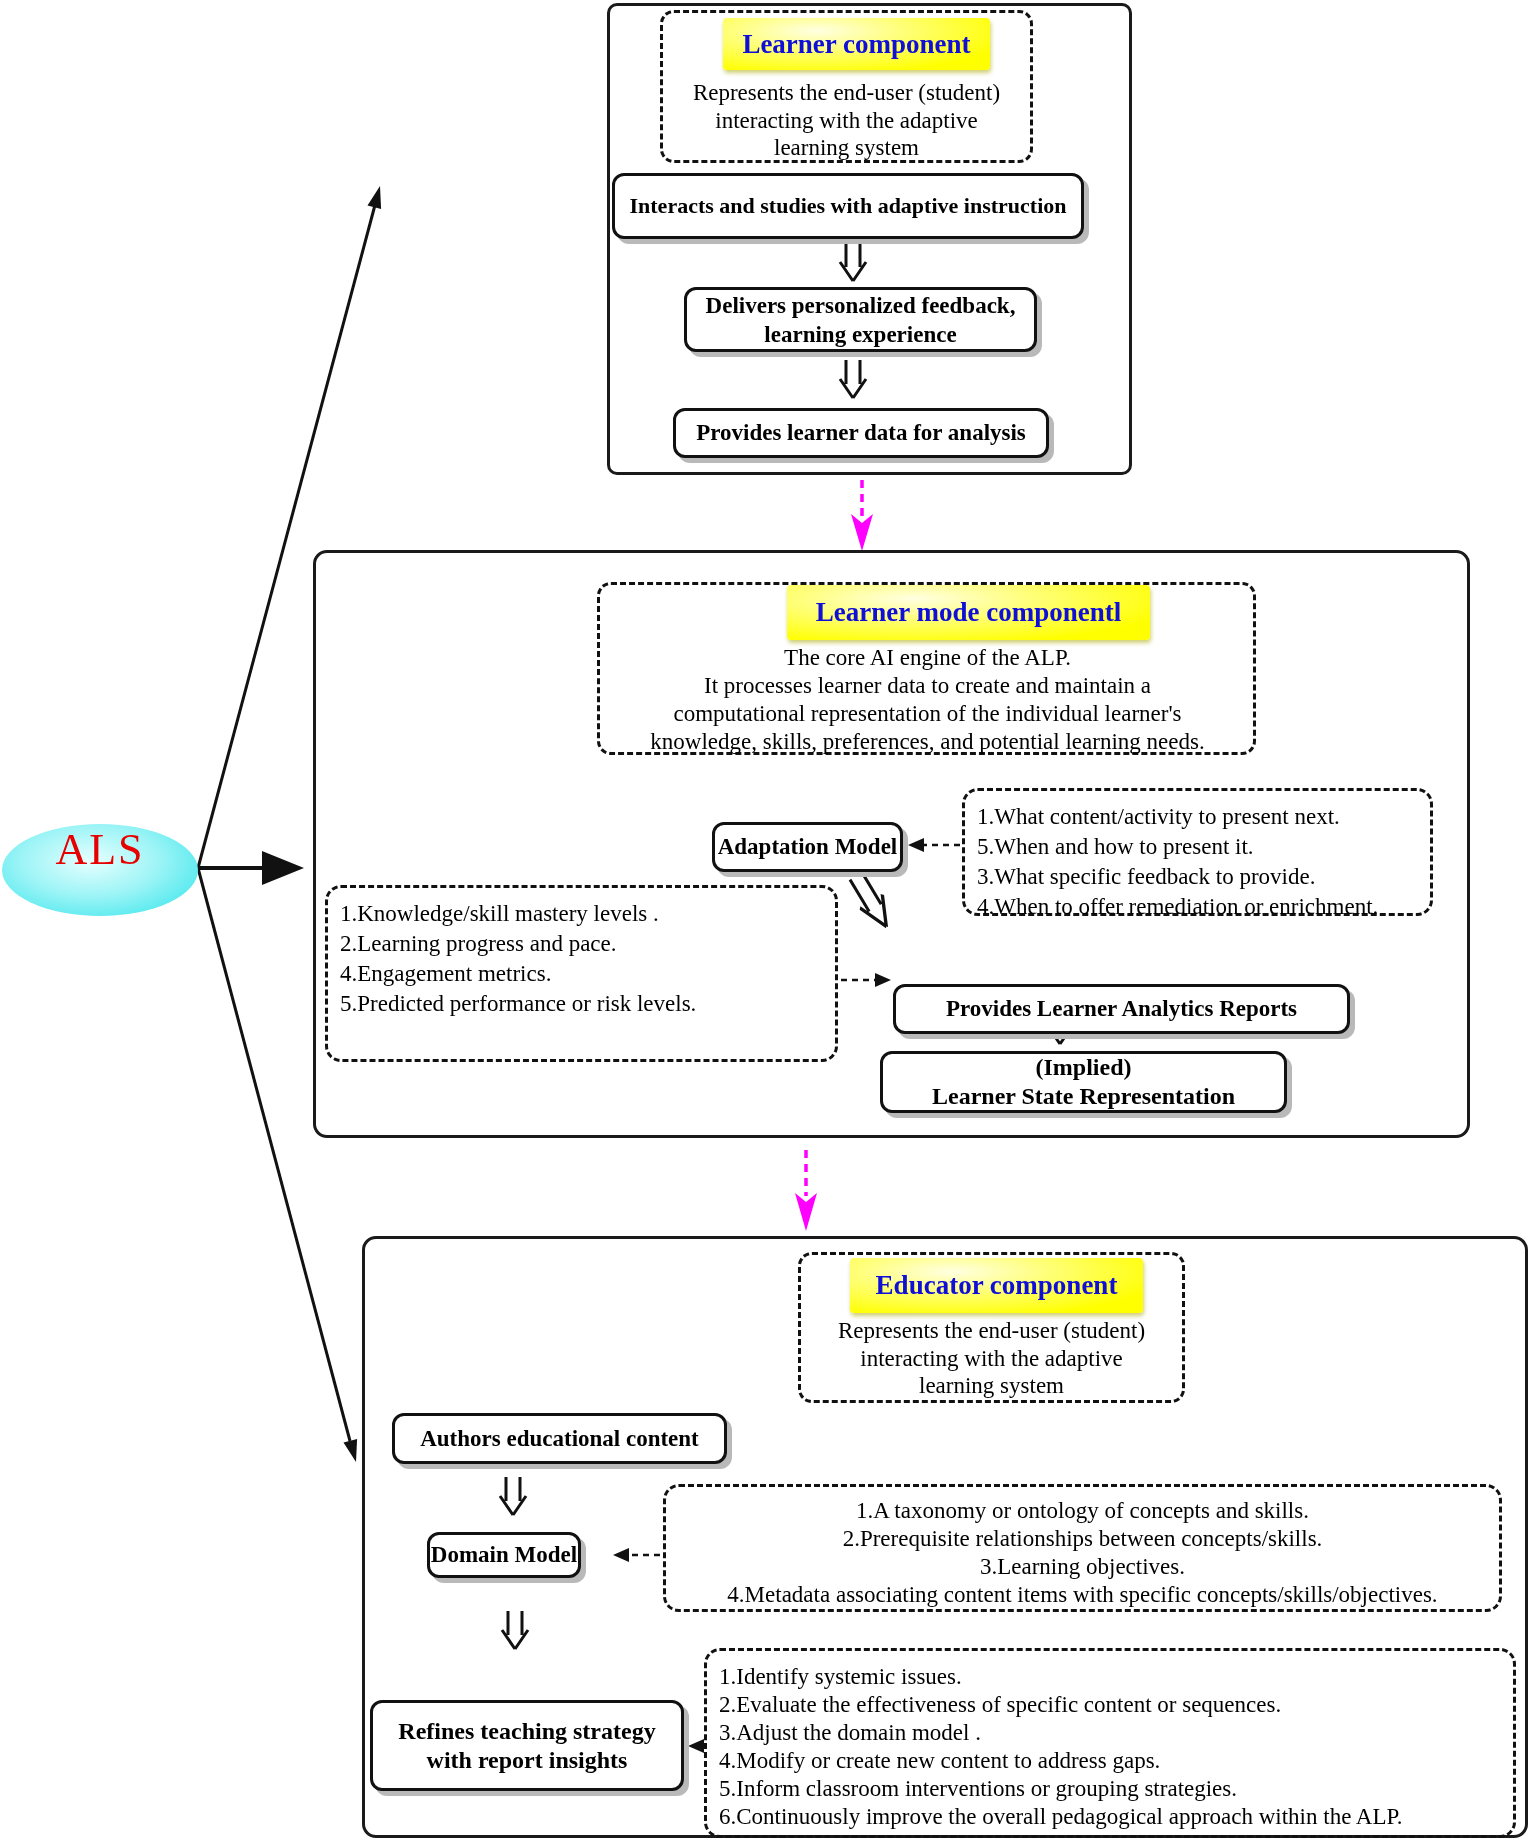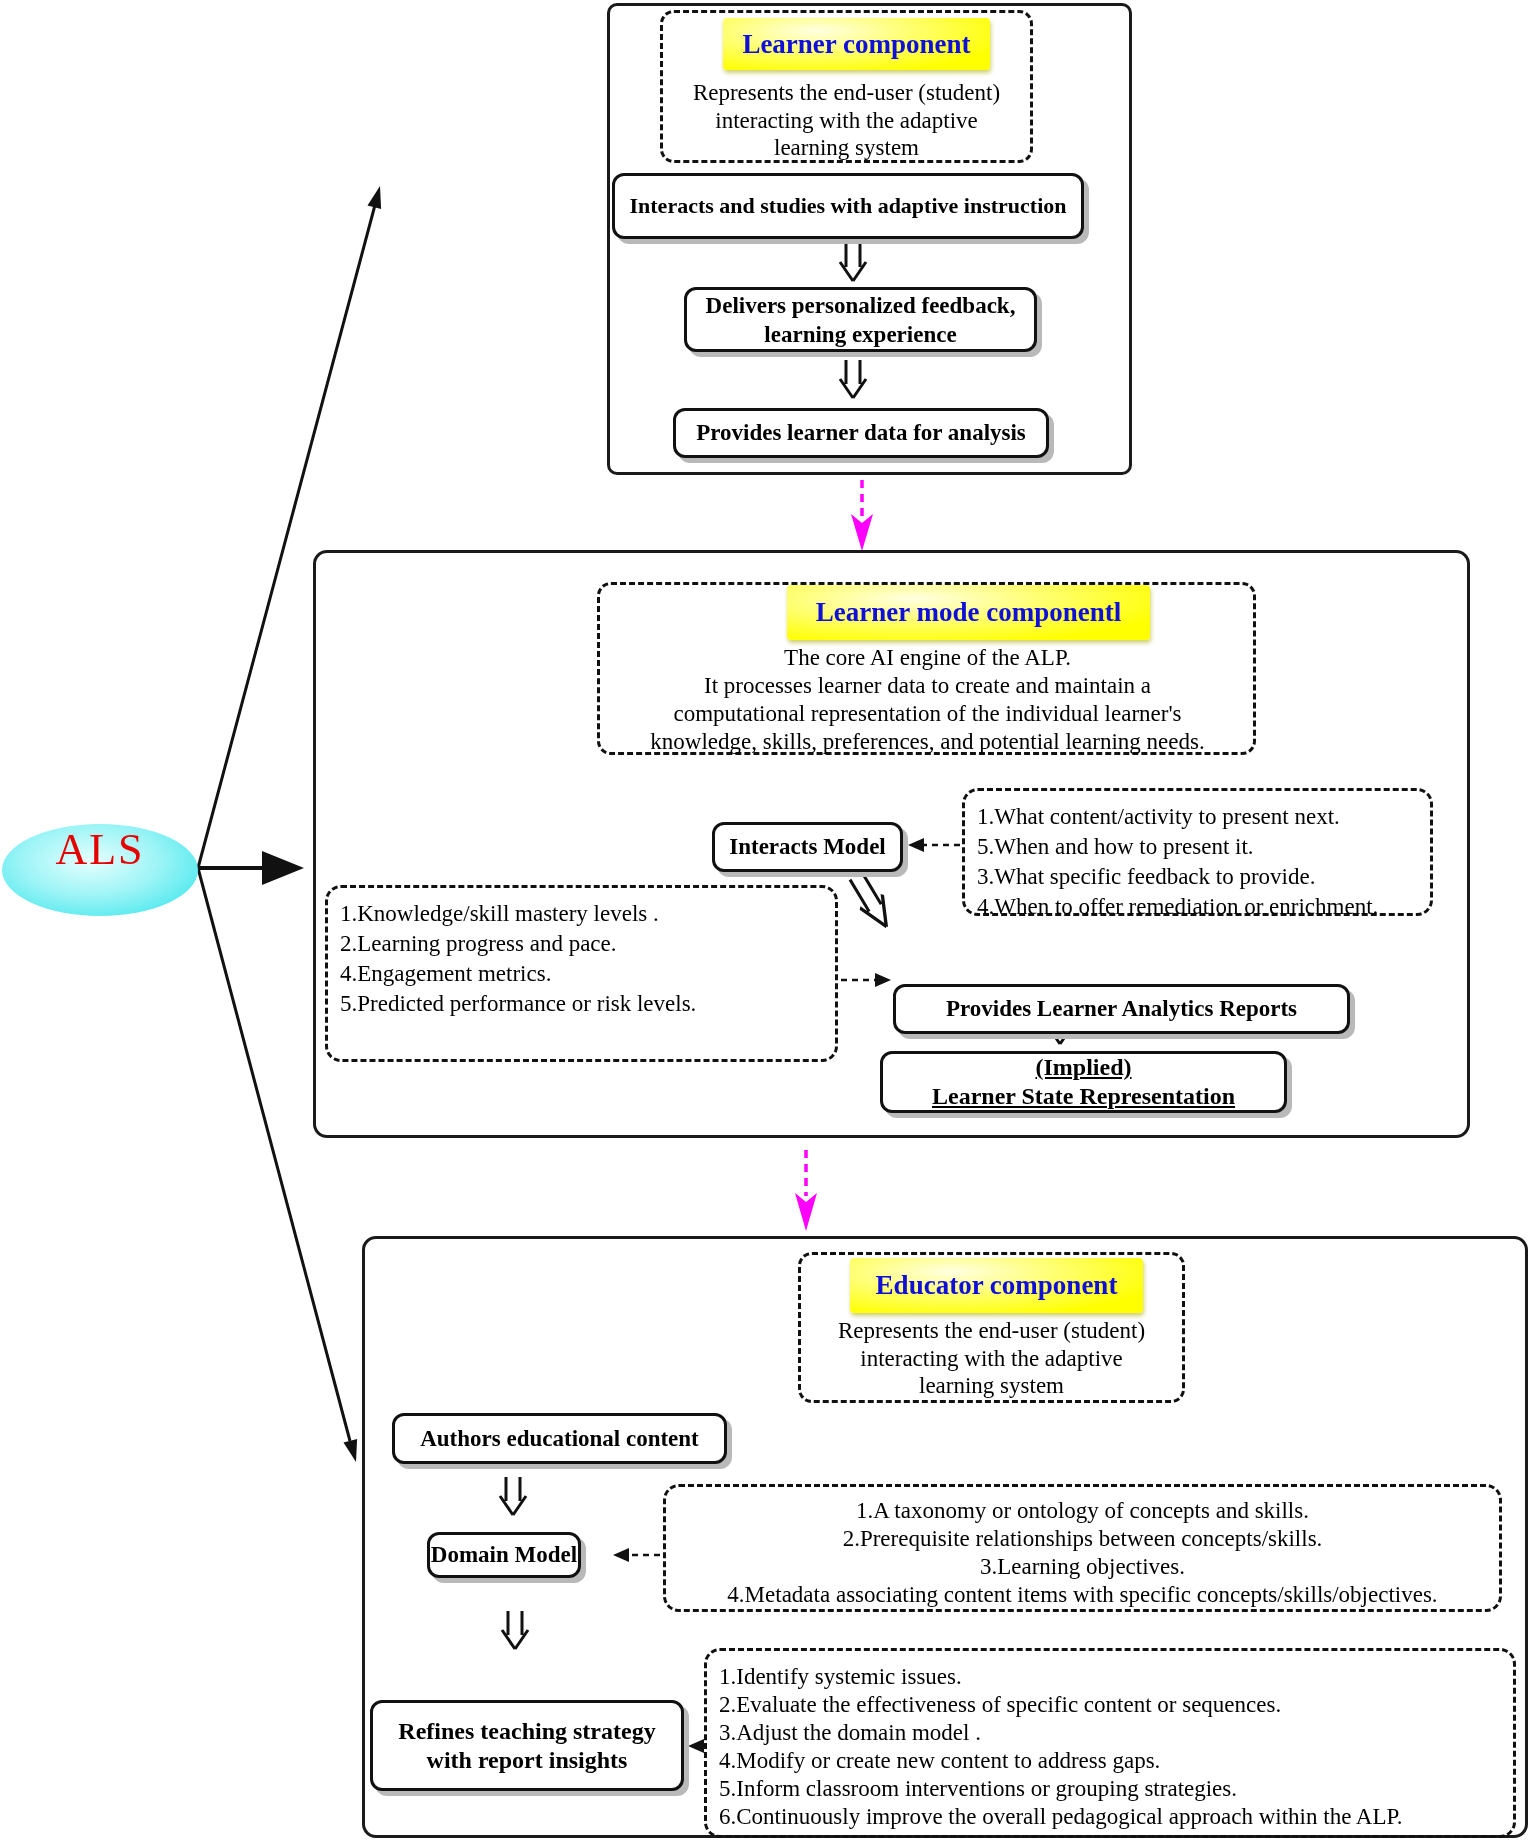--- a/index.html
+++ b/index.html
@@ -115,42 +115,42 @@
   <div class="abs dashed" style="left:597px;top:582px;width:659px;height:173px;"></div>
   <div class="abs ytitle" style="left:787px;top:585px;width:363px;height:55px;">
     <span>Learner mode componentl</span>
   </div>
   <div class="abs desc" style="left:605px;top:644px;width:645px;line-height:28px;">The core AI engine of the ALP.
 It processes learner data to create and maintain a
 computational representation of the individual learner's
 knowledge, skills, preferences, and potential learning needs.</div>
 
   <div class="abs action" style="left:712px;top:822px;width:191px;height:50px;">
-    <span>Interacts Model</span>
+    <span>Adaptation Model</span>
   </div>
 
   <div class="abs dashed list" style="left:962px;top:788px;width:471px;height:128px;border-radius:16px;">
     <div>1.What content/activity to present next.</div>
     <div>5.When and how to present it.</div>
     <div>3.What specific feedback to provide.</div>
     <div>4.When to offer remediation or enrichment.</div>
   </div>
 
   <div class="abs dashed list" style="left:325px;top:885px;width:513px;height:177px;border-radius:16px;">
     <div>1.Knowledge/skill mastery levels .</div>
     <div>2.Learning progress and pace.</div>
     <div>4.Engagement metrics.</div>
     <div>5.Predicted performance or risk levels.</div>
   </div>
 
   <div class="abs action" style="left:893px;top:955px;width:457px;height:50px;margin-top:29px;">
     <span>Provides Learner Analytics Reports</span>
   </div>
 
-  <div class="abs action wrap" style="left:880px;top:1051px;width:407px;height:62px;font-size:24px;text-decoration:underline;">
+  <div class="abs action wrap" style="left:880px;top:1051px;width:407px;height:62px;font-size:24px;">
     <span>(Implied)
 Learner State Representation</span>
   </div>
 
   <div class="abs container" style="left:362px;top:1236px;width:1166px;height:602px;"></div>
 
   <div class="abs dashed" style="left:798px;top:1252px;width:387px;height:151px;"></div>
   <div class="abs ytitle" style="left:850px;top:1258px;width:293px;height:55px;">
     <span>Educator component</span>
   </div>

